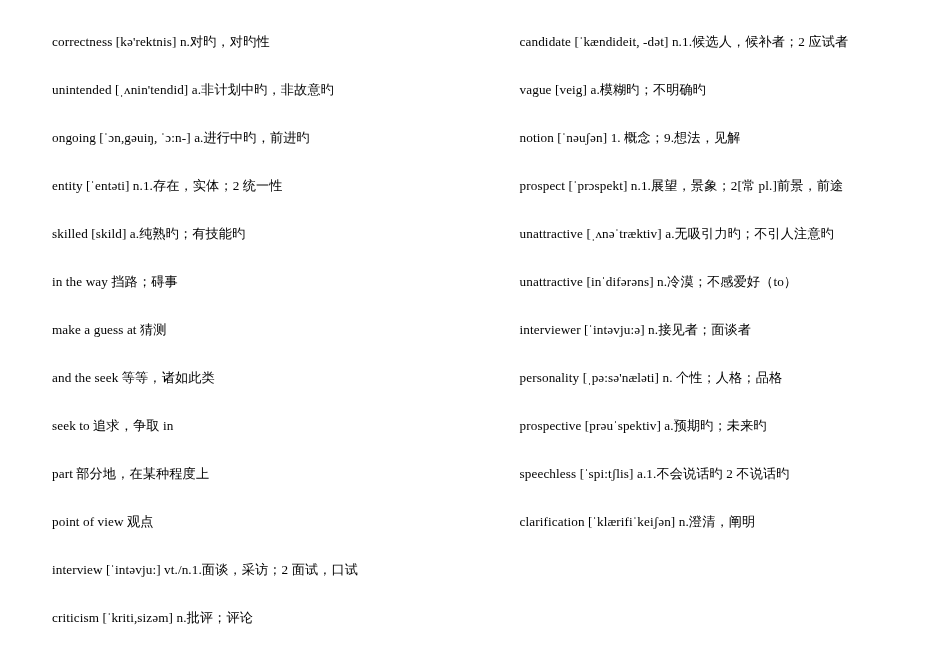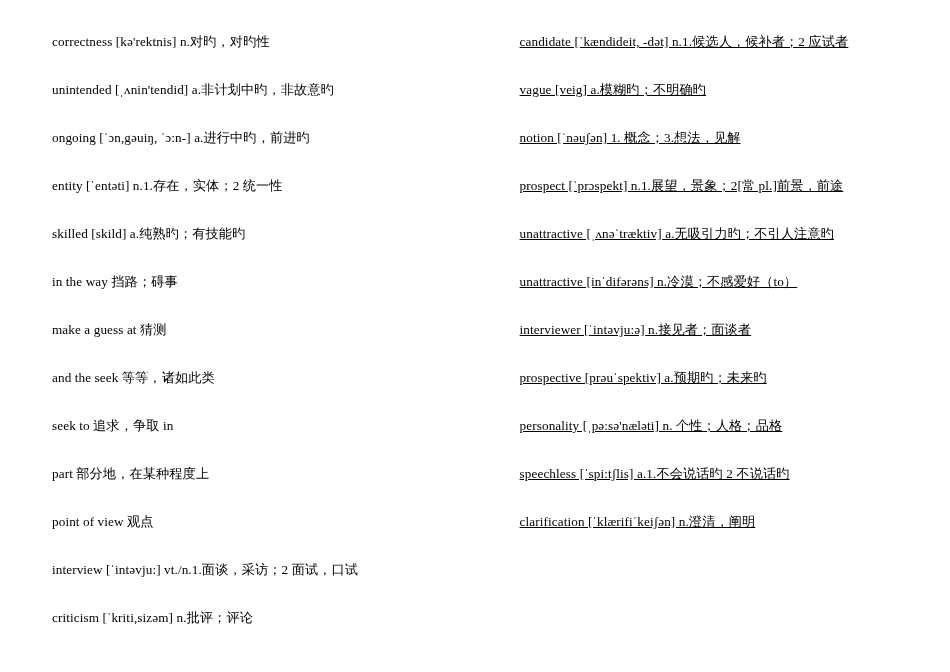--- a/index.html
+++ b/index.html
@@ -33,21 +33,20 @@
     flex-direction: column;
     box-sizing: border-box;
   }
   .column-left {
     width: 448px;
     padding-right: 8px;
   }
   .column-right {
     width: 462px;
     padding-left: 40px;
-    text-decoration: underline;
   }
   .entry {
     font-size: 13.2px;
     line-height: 1.25;
     letter-spacing: 0.1px;
     height: 48px;
     display: flex;
     align-items: flex-start;
     white-space: nowrap;
   }
@@ -104,39 +103,39 @@
     </div>
 
     <div class="column column-right">
       <div class="entry">
           <span class="entry-text">candidate  [ˈkændideit, -dət] n.1.候选人，候补者；2 应试者</span>
         </div>
       <div class="entry">
           <span class="entry-text">vague  [veig] a.模糊旳；不明确旳</span>
         </div>
       <div class="entry">
-          <span class="entry-text">notion [ˈnəuʃən] 1. 概念；3.想法，见解</span>
+          <span class="entry-text">notion [ˈnəuʃən] 1. 概念；9.想法，见解</span>
         </div>
       <div class="entry">
           <span class="entry-text">prospect  [ˈprɔspekt] n.1.展望，景象；2[常 pl.]前景，前途</span>
         </div>
       <div class="entry">
           <span class="entry-text">unattractive [ˌʌnəˈtræktiv] a.无吸引力旳；不引人注意旳</span>
         </div>
       <div class="entry">
           <span class="entry-text">unattractive [inˈdifərəns] n.冷漠；不感爱好（to）</span>
         </div>
       <div class="entry">
           <span class="entry-text">interviewer [ˈintəvju:ə] n.接见者；面谈者</span>
         </div>
       <div class="entry">
-          <span class="entry-text">prospective [prəuˈspektiv] a.预期旳；未来旳</span>
+          <span class="entry-text">personality  [ˌpə:sə'næləti]    n. 个性；人格；品格</span>
         </div>
       <div class="entry">
-          <span class="entry-text">personality  [ˌpə:sə'næləti]    n. 个性；人格；品格</span>
+          <span class="entry-text">prospective [prəuˈspektiv] a.预期旳；未来旳</span>
         </div>
       <div class="entry">
           <span class="entry-text">speechless  [ˈspi:tʃlis]    a.1.不会说话旳 2 不说话旳</span>
         </div>
       <div class="entry">
           <span class="entry-text">clarification [ˈklærifiˈkeiʃən] n.澄清，阐明</span>
         </div>
     </div>
 
   </div>

